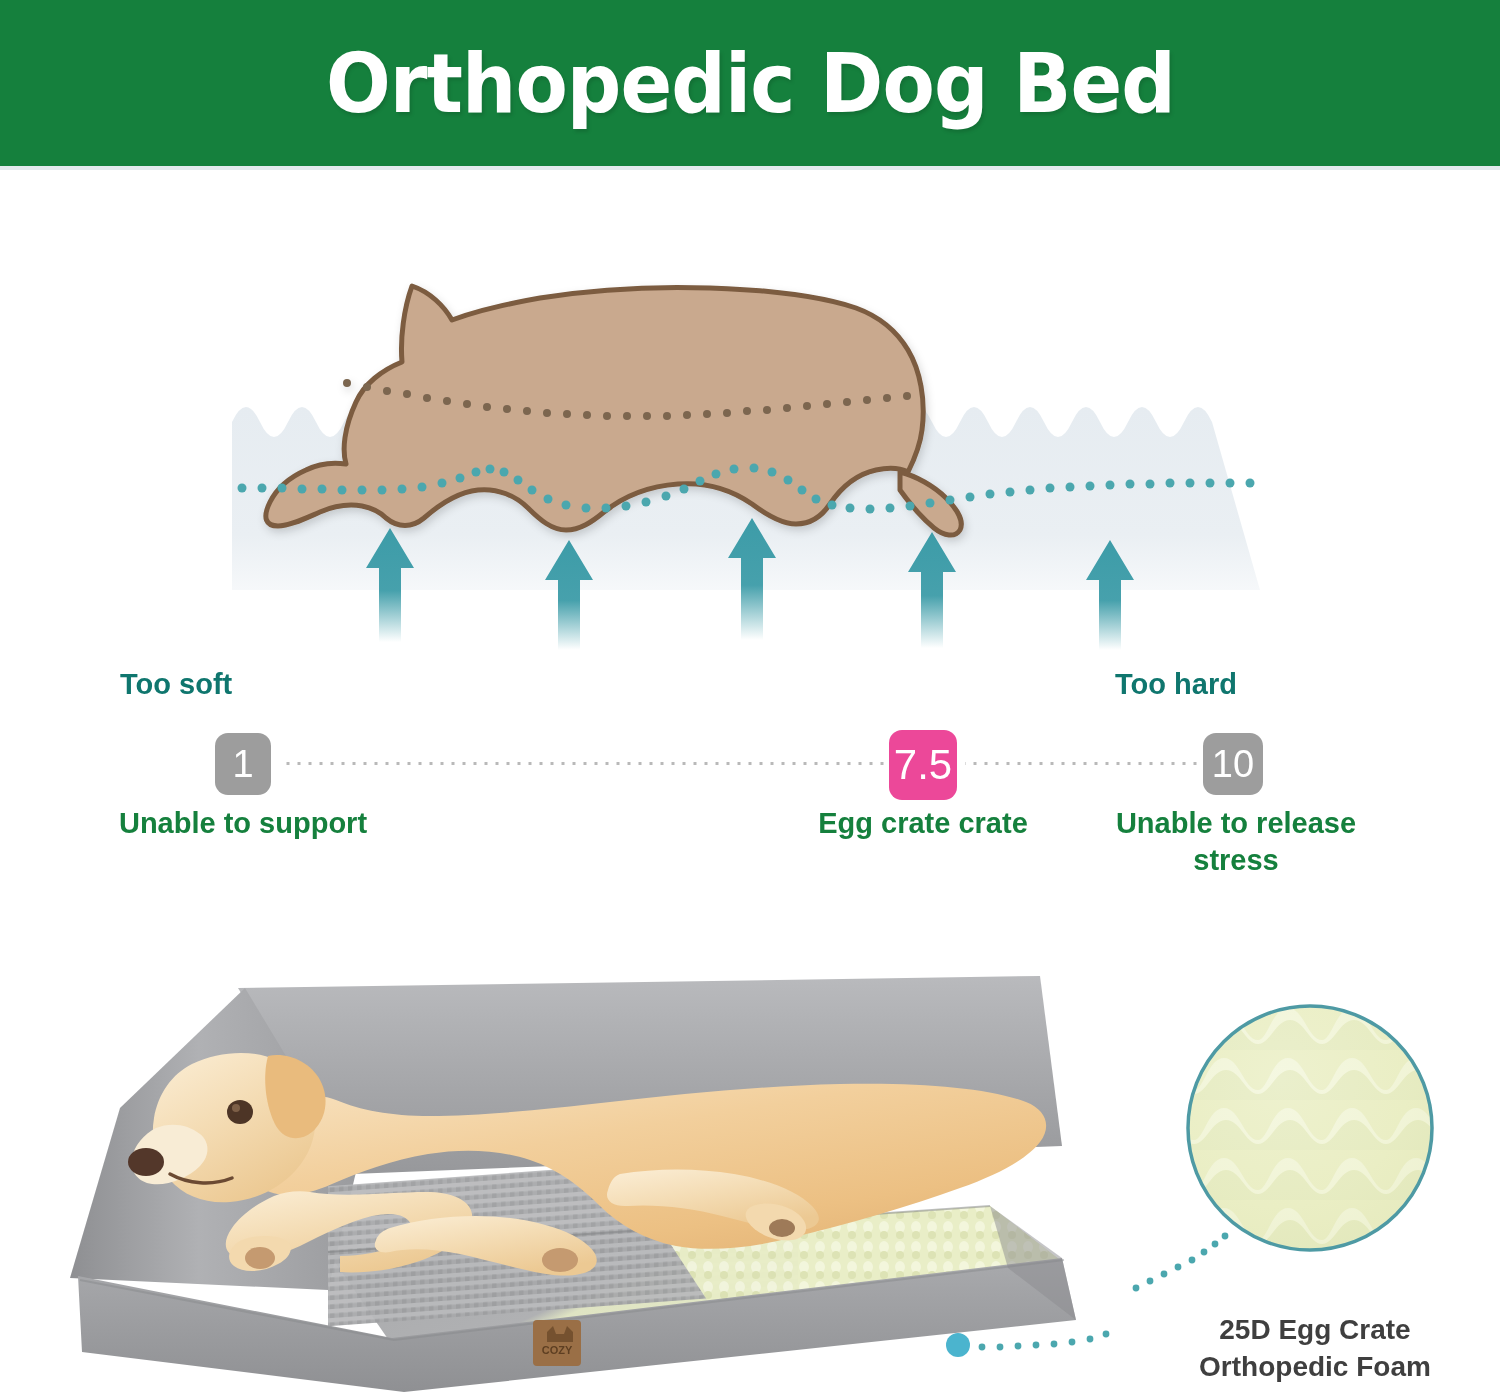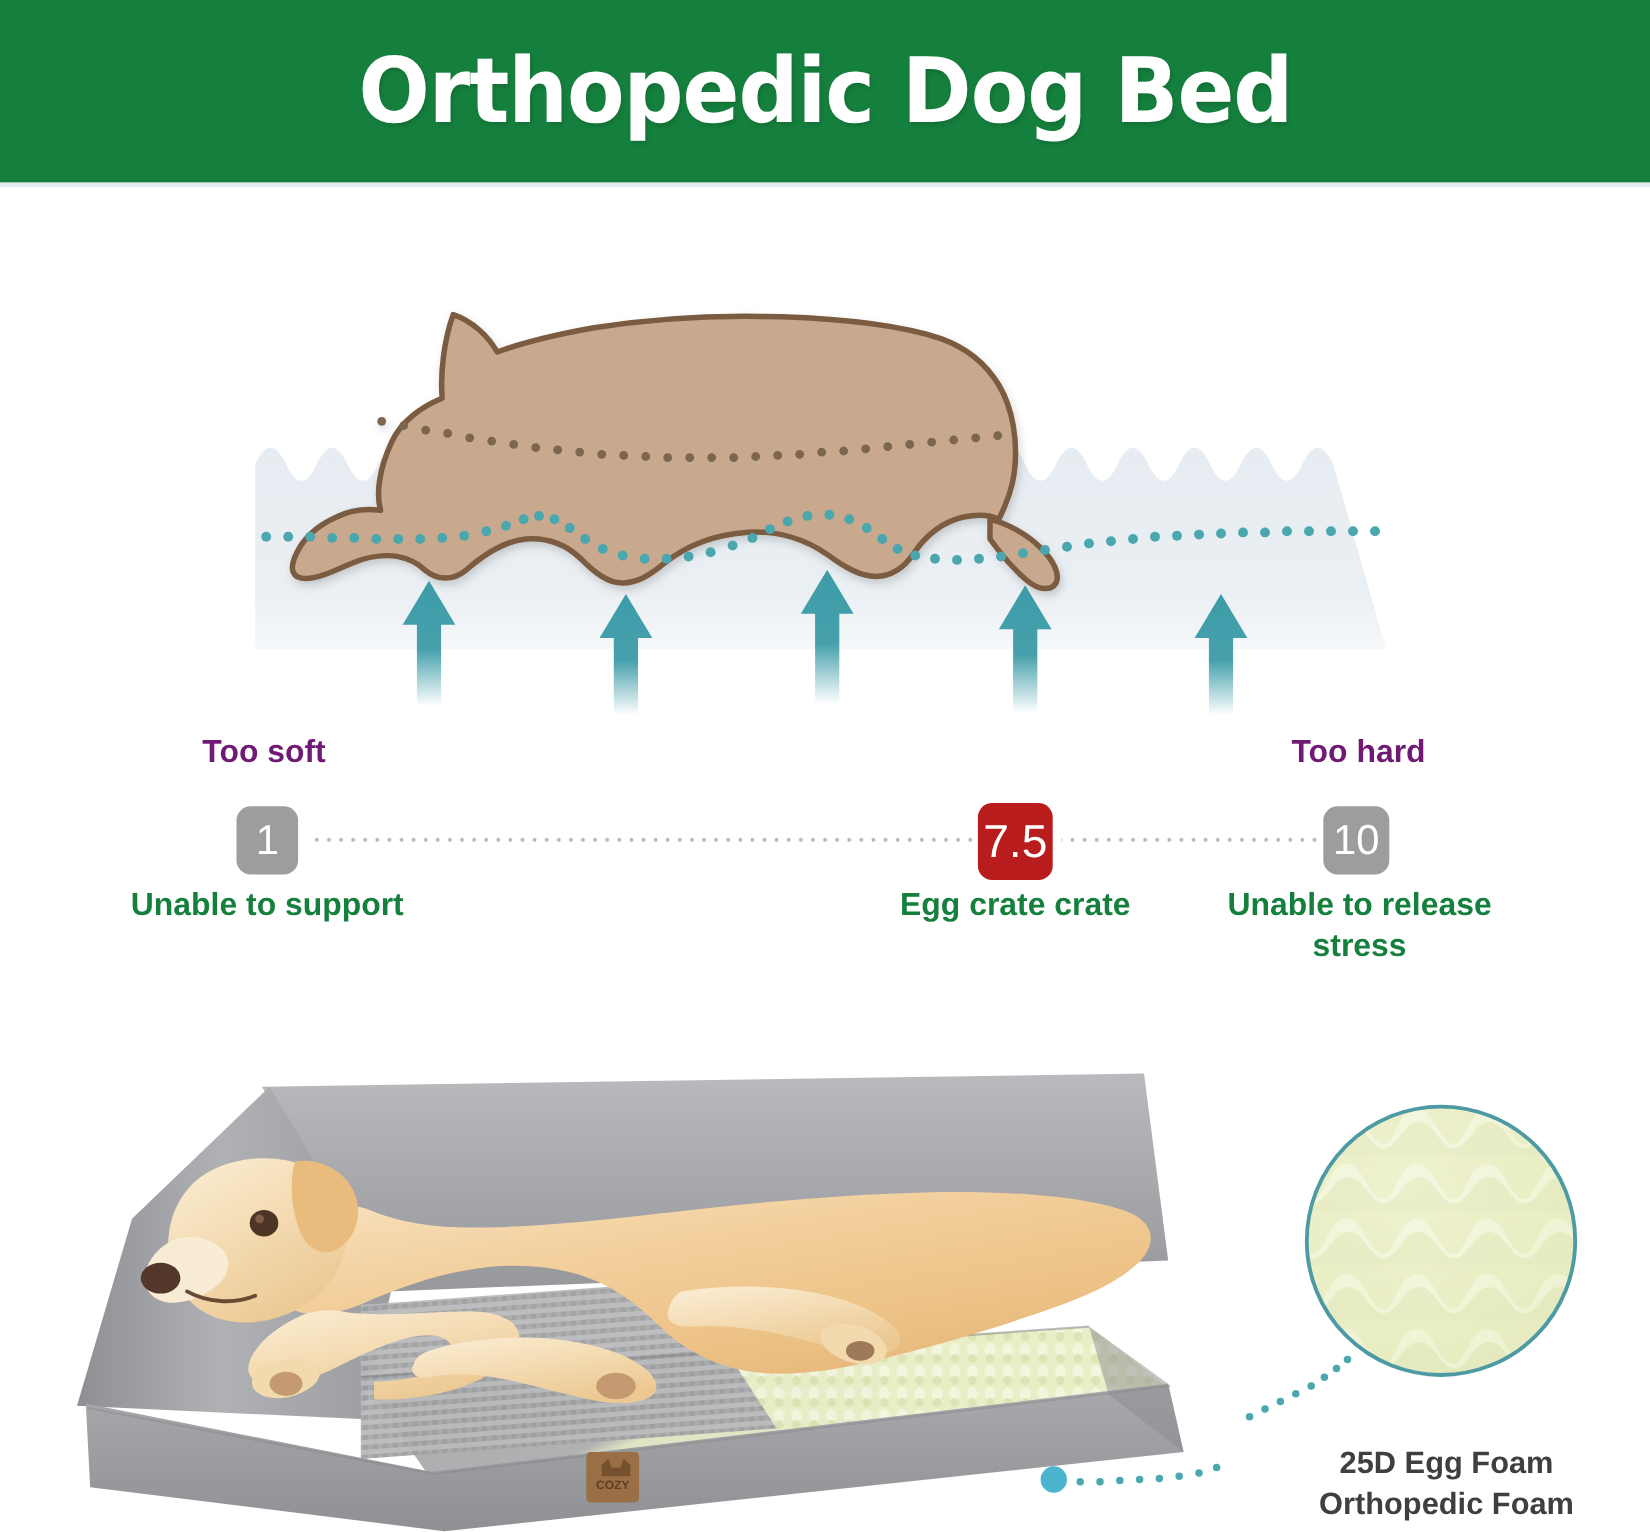--- a/index.html
+++ b/index.html
@@ -35,37 +35,37 @@
     position:absolute;left:0;top:250px;width:1500px;height:400px;
   }
   .diagram svg{display:block;}
 
   
   .scale{
     position:absolute;left:0;top:660px;width:1500px;height:260px;
   }
   .scale-top-label{
     position:absolute;
-    font-size:29px;font-weight:bold;color:#701a75;
-    white-space:nowrap;text-align:center;
+    font-size:29px;font-weight:bold;color:#0f766e;
+    white-space:nowrap;text-align:left;
   }
   .scale-bottom-label{
     position:absolute;
     font-size:29px;font-weight:bold;color:#15803d;
     text-align:center;line-height:1.28;
   }
   .badge{
     position:absolute;
     display:flex;align-items:center;justify-content:center;
     color:#ffffff;font-weight:normal;
     border-radius:13px;
     z-index:3;
   }
   .badge.gray{background:#9d9d9d;}
-  .badge.teal{background:#b91c1c;}
+  .badge.teal{background:#ec4899;}
   .dotline{
     position:absolute;height:5px;z-index:1;
     background-image:radial-gradient(circle, #b9b9b9 1.6px, rgba(0,0,0,0) 1.9px);
     background-size:11px 5px;
     background-repeat:repeat-x;
     background-position:center;
   }
 
   
   .photo{
@@ -494,16 +494,16 @@
   <g>
     <circle cx="180" cy="128" r="122" fill="url(#foamLight)"></circle>
     <g clip-path="url(#circClip)">
       <rect x="56" y="4" width="250" height="250" fill="url(#eggBig)"></rect>
       <rect x="56" y="4" width="250" height="250" fill="url(#foamLight)" opacity="0.38"></rect>
     </g>
     <circle cx="180" cy="128" r="122" fill="none" stroke="#4e9aa4" stroke-width="3.5"></circle>
   </g>
 </svg>
   <div class="callout-caption">
-    <div>25D Egg Foam</div>
+    <div>25D Egg Crate</div>
     <div>Orthopedic Foam</div>
   </div>
 </div>
 
 </body></html>

